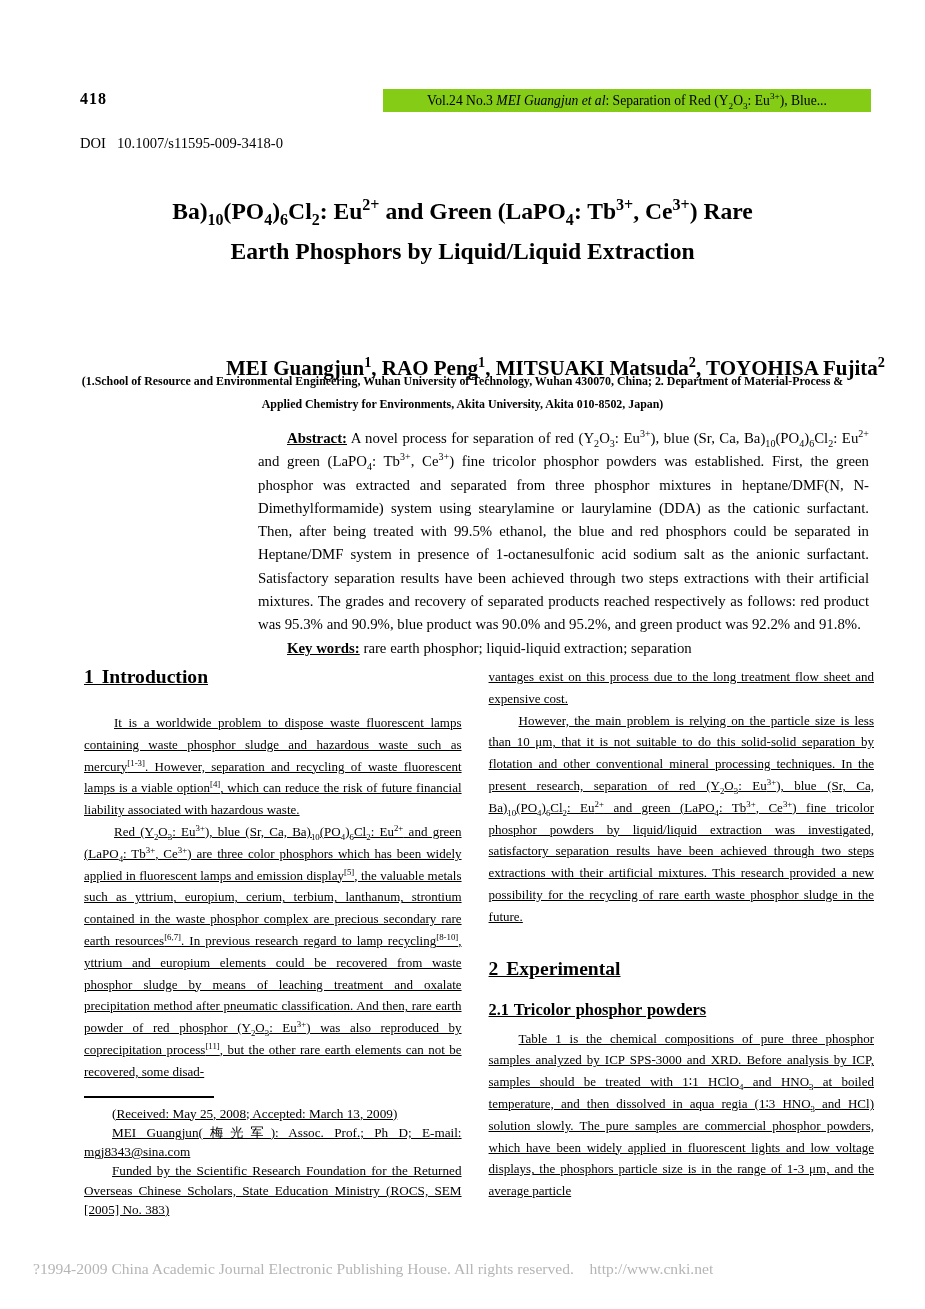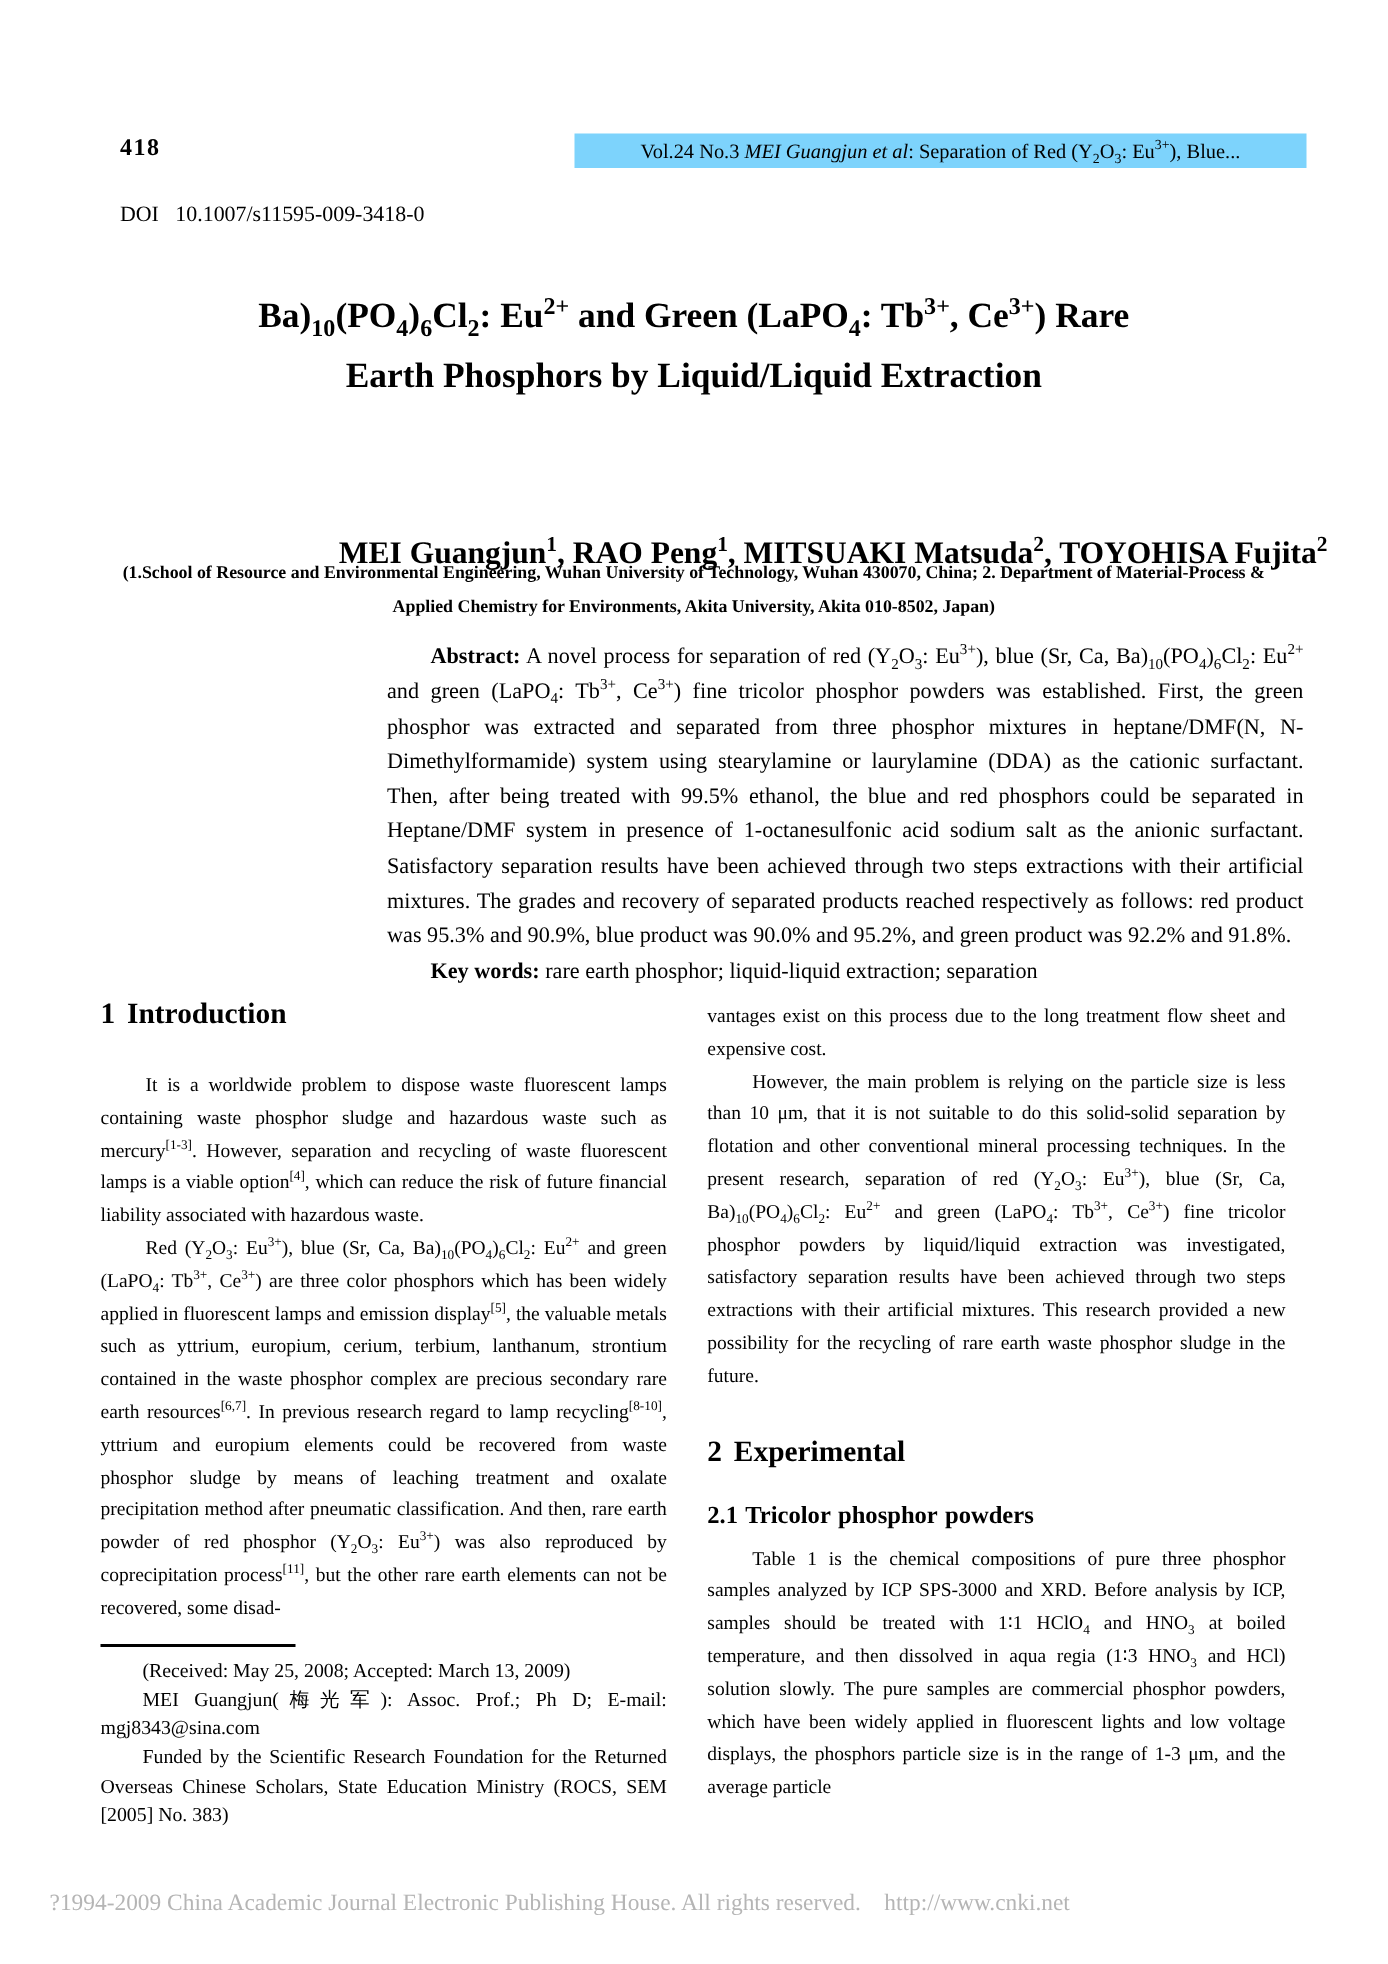--- a/index.html
+++ b/index.html
@@ -5,31 +5,31 @@
   html,body { margin:0; padding:0; background:#ffffff; }
   .page {
     position:relative;
     width:925px; height:1309px;
     background:#ffffff;
     font-family:"Liberation Serif","DejaVu Serif",serif;
     color:#000000;
     overflow:hidden;
   }
   sup, sub { font-size:68%; line-height:0; }
-  .bold { font-weight:bold; }
+  .bold { font-weight:bold;text-decoration:underline; }
   .italic { font-style:italic; }
 
   
   .page-number {
     position:absolute; left:80px; top:90px;
     font-size:16px; font-weight:bold; letter-spacing:1px;
   }
   .running-head {
     position:absolute; left:383px; top:89px; width:488px; height:23px;
-    background:#7dd3fc;
+    background:#84cc16;
     font-size:13.6px; line-height:23px; text-align:center;
     white-space:nowrap;
   }
   .doi {
     position:absolute; left:80px; top:135px;
     font-size:14.6px; white-space:pre;
   }
 
   
   .article-title {
@@ -49,22 +49,22 @@
 
   
   .abstract {
     position:absolute; left:258px; top:427px; width:611px;
     font-size:14.8px; line-height:23.3px; text-align:justify;
   }
   .abstract p { margin:0; text-indent:29px; }
 
   
   .columns {
-    position:absolute; left:67px; top:666px; width:790px;
-    display:flex; gap:27px;
+    position:absolute; left:84px; top:666px; width:790px;
+    display:flex; gap:27px;text-decoration:underline;
   }
   .col-left  { width:382px; }
   .col-right { width:390px; }
   .section-heading {
     font-size:19.6px; font-weight:bold; margin:0 0 24px 0;
     word-spacing:3px;
   }
   .subsection-heading {
     font-size:16.4px; font-weight:bold; margin:20px 0 8px 0;
     word-spacing:1px;

